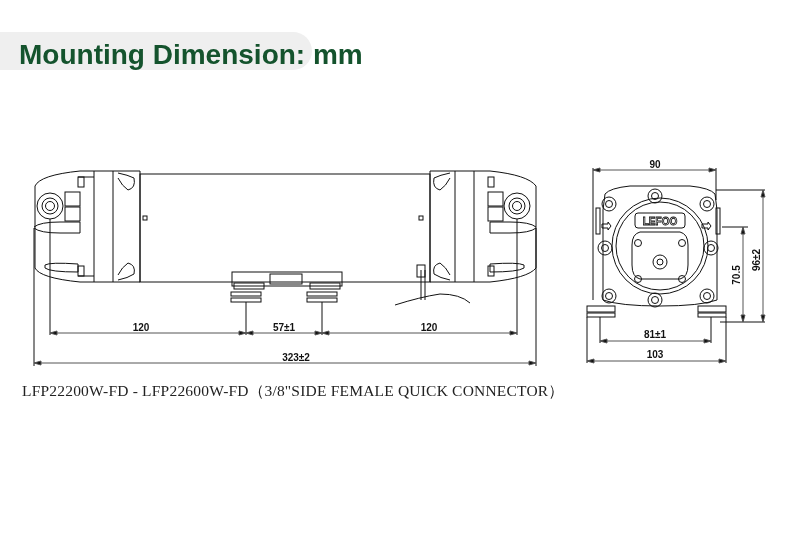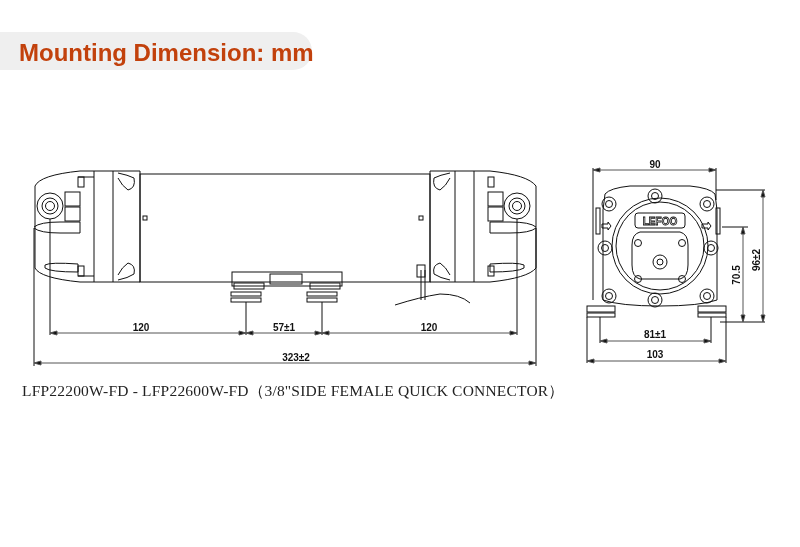--- a/index.html
+++ b/index.html
@@ -3,21 +3,21 @@
 <meta charset="utf-8">
 <style>
   html, body { margin: 0; padding: 0; background: #ffffff; }
   body { width: 800px; height: 547px; position: relative; overflow: hidden; font-family: "Liberation Sans", sans-serif; }
   .title-pill {
     position: absolute; left: 0; top: 32px; width: 312px; height: 38px;
     background: #efefef; border-radius: 0 20px 20px 0;
   }
   .title-text {
     position: absolute; left: 19px; top: 39px;
-    font-family: "Liberation Sans", sans-serif; font-weight: bold; font-size: 24px; color: #c2410c;
+    font-family: "Liberation Sans", sans-serif; font-weight: bold; font-size: 28px; color: #14532d;
     letter-spacing: 0px;
   }
   svg.drawing { position: absolute; left: 0; top: 0; }
   .dim-text { font-family: "Liberation Sans", sans-serif; font-size: 10px; font-weight: bold; fill: #111; }
   .caption {
     position: absolute; left: 22px; top: 381px;
     font-family: "Liberation Serif", serif; font-size: 15.5px; color: #222; letter-spacing: 0.2px;
     white-space: pre;
   }
 </style>

